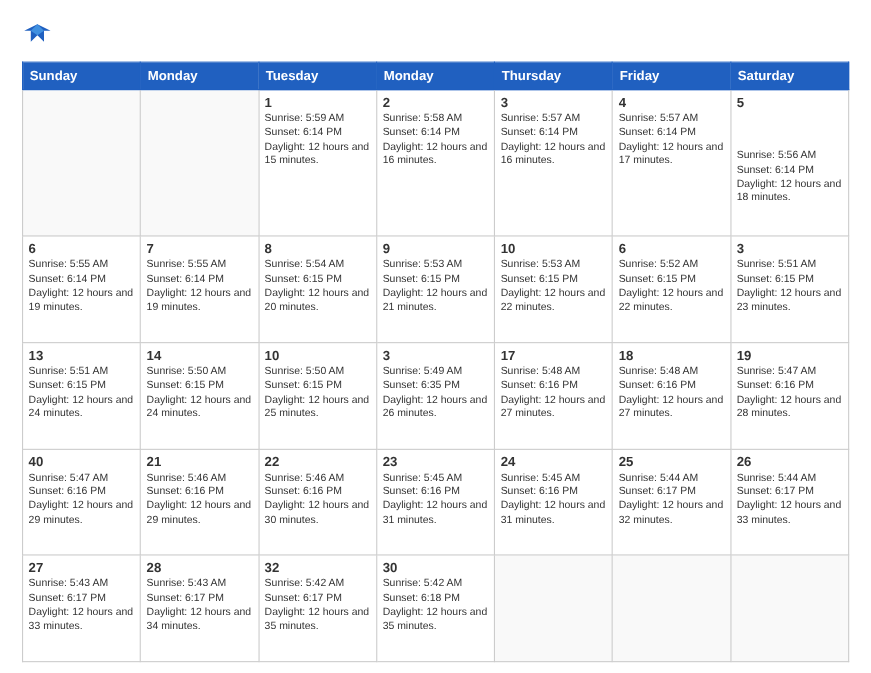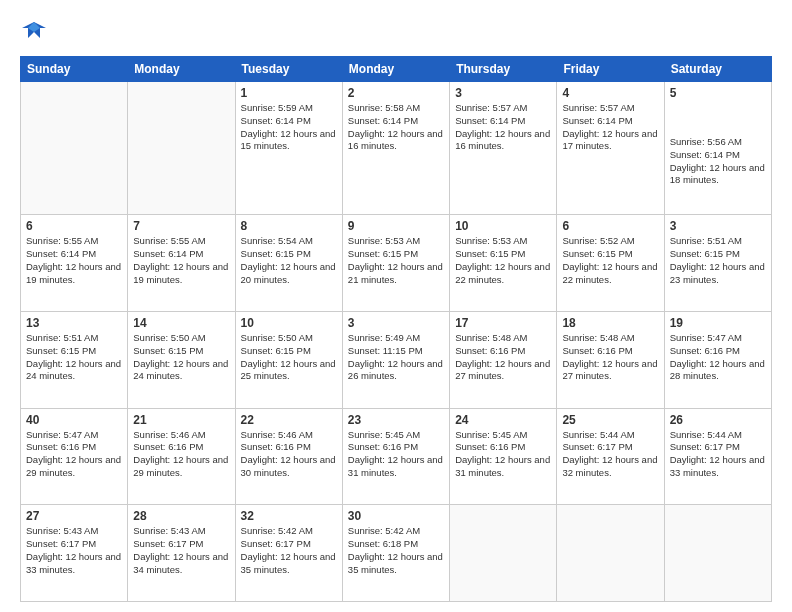--- a/index.html
+++ b/index.html
@@ -228,21 +228,21 @@
           </td>
           <td>
             <div class="day-num">10</div>
             <div class="day-info" style="white-space: pre-line;">Sunrise: 5:50 AM
 Sunset: 6:15 PM
 Daylight: 12 hours and 25 minutes.</div>
           </td>
           <td>
             <div class="day-num">3</div>
             <div class="day-info" style="white-space: pre-line;">Sunrise: 5:49 AM
-Sunset: 11:15 PM
+Sunset: 6:35 PM
 Daylight: 12 hours and 26 minutes.</div>
           </td>
           <td>
             <div class="day-num">17</div>
             <div class="day-info" style="white-space: pre-line;">Sunrise: 5:48 AM
 Sunset: 6:16 PM
 Daylight: 12 hours and 27 minutes.</div>
           </td>
           <td>
             <div class="day-num">18</div>

